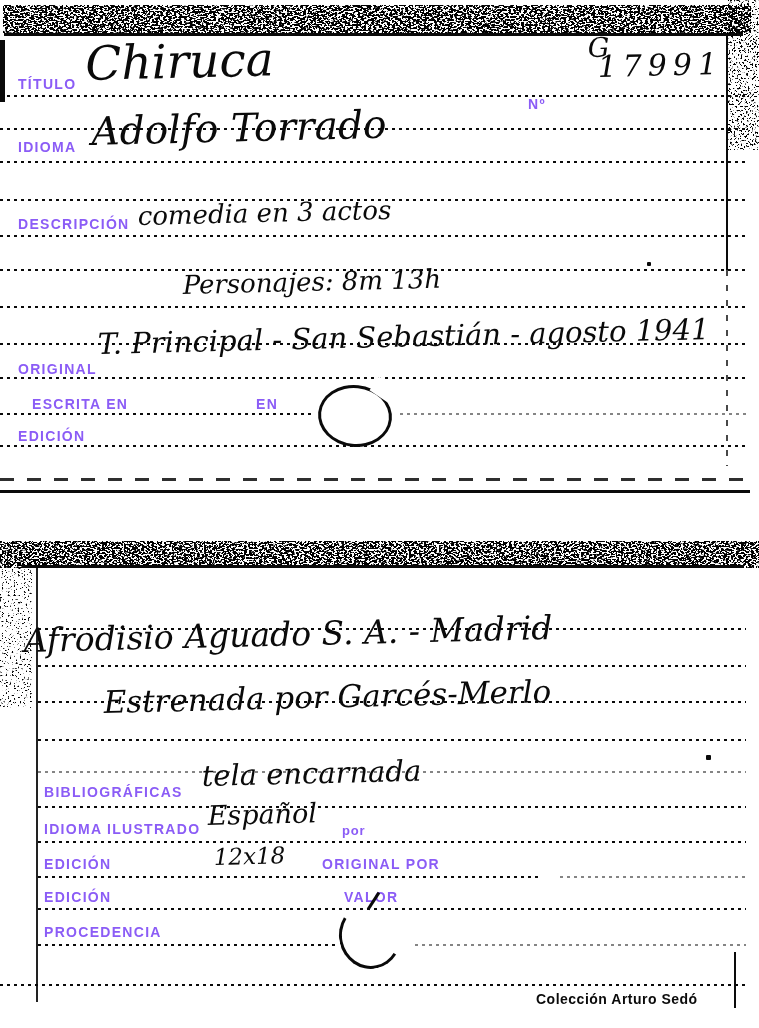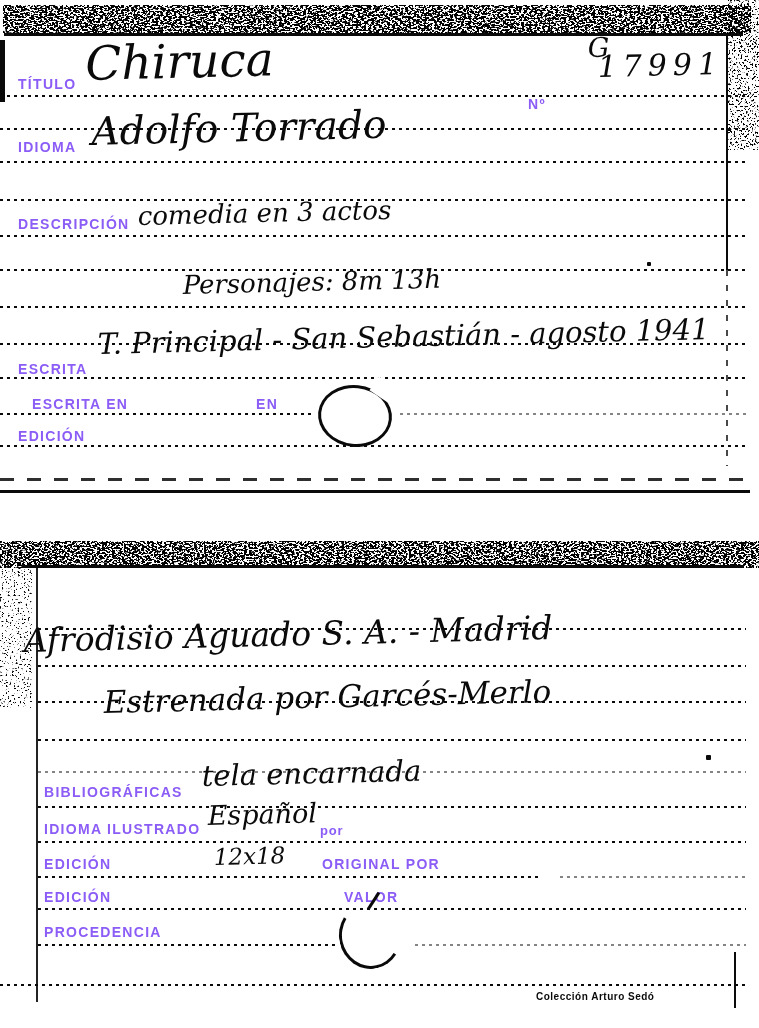--- a/index.html
+++ b/index.html
@@ -29,21 +29,21 @@
          border-radius:50%;transform:rotate(6deg);background:#fff;}
   .punch::after{content:"";position:absolute;right:-10px;top:-8px;width:30px;height:17px;
          background:#fff;transform:rotate(28deg);}
   
   .punch-back{position:absolute;left:339px;top:903px;width:56px;height:60px;border:3px solid transparent;
          border-left-color:#0a0a0a;border-bottom-color:#0a0a0a;border-radius:50%;transform:rotate(-12deg);}
   .slash{position:absolute;left:372px;top:891px;width:3px;height:20px;background:#0a0a0a;
          transform:rotate(33deg);}
   .noise{position:absolute;display:block;}
   .footer{position:absolute;font-family:"Liberation Sans",sans-serif;font-weight:700;
-          font-size:10px;letter-spacing:.5px;white-space:nowrap;}
+          font-size:14px;letter-spacing:.5px;white-space:nowrap;}
   .num-hand{font-size:30px;letter-spacing:6px;}
 </style>
 </head>
 <body>
 
 <div class="page">
 
   <svg class="noise" style="left:3px;top:5px;" width="748" height="28" aria-hidden="true">
     <defs>
         <filter id="nzA" x="0" y="0" width="100%" height="100%">
@@ -89,21 +89,21 @@
   <div class="dotline" style="left:0px;top:235px;width:746px;"></div>
 
   <div class="dotline" style="left:0px;top:269px;width:746px;"></div>
   <div class="speck" style="left:647px;top:262px;width:4px;height:4px;"></div>
 
   <div class="hand" style="left:183px;top:272px;font-size:26px;">Personajes: 8m 13h</div>
   <div class="dotline" style="left:0px;top:306px;width:746px;"></div>
 
   <div class="dotline" style="left:0px;top:343px;width:746px;"></div>
 
-  <div class="lbl" style="left:18px;top:361px;">ESCRITA</div>
+  <div class="lbl" style="left:18px;top:361px;">ORIGINAL</div>
   <div class="hand" style="left:98px;top:330px;font-size:29px;">T. Principal - San Sebastián - agosto 1941</div>
   <div class="dotline" style="left:0px;top:377px;width:746px;"></div>
 
   <div class="lbl" style="left:32px;top:396px;">ESCRITA EN</div>
   <div class="lbl" style="left:256px;top:396px;">EN</div>
   <div class="dotline" style="left:0px;top:413px;width:312px;"></div>
   <div class="dotline lighter" style="left:400px;top:413px;width:346px;"></div>
 
   <div class="punch"></div>
 
@@ -147,21 +147,21 @@
 
   <div class="dotline lighter" style="left:38px;top:771px;width:708px;"></div>
   <div class="speck" style="left:706px;top:755px;width:5px;height:5px;"></div>
 
   <div class="lbl" style="left:44px;top:784px;">BIBLIOGRÁFICAS</div>
   <div class="hand" style="left:202px;top:762px;font-size:29px;">tela encarnada</div>
   <div class="dotline" style="left:38px;top:806px;width:708px;"></div>
 
   <div class="lbl" style="left:44px;top:821px;">IDIOMA ILUSTRADO</div>
   <div class="hand" style="left:208px;top:802px;font-size:27px;">Español</div>
-  <div class="lbl sm" style="left:320px;top:823px;letter-spacing:.8px;text-transform:none;">por</div>
+  <div class="lbl sm" style="left:342px;top:823px;letter-spacing:.8px;text-transform:none;">por</div>
   <div class="dotline" style="left:38px;top:841px;width:708px;"></div>
 
   <div class="lbl" style="left:44px;top:856px;">EDICIÓN</div>
   <div class="hand" style="left:214px;top:846px;font-size:23px;">12x18</div>
   <div class="lbl" style="left:322px;top:856px;">ORIGINAL POR</div>
   <div class="dotline" style="left:38px;top:876px;width:500px;"></div>
   <div class="dotline lighter" style="left:560px;top:876px;width:186px;"></div>
 
   <div class="lbl" style="left:44px;top:889px;">EDICIÓN</div>
   <div class="lbl" style="left:344px;top:889px;">VALOR</div>

